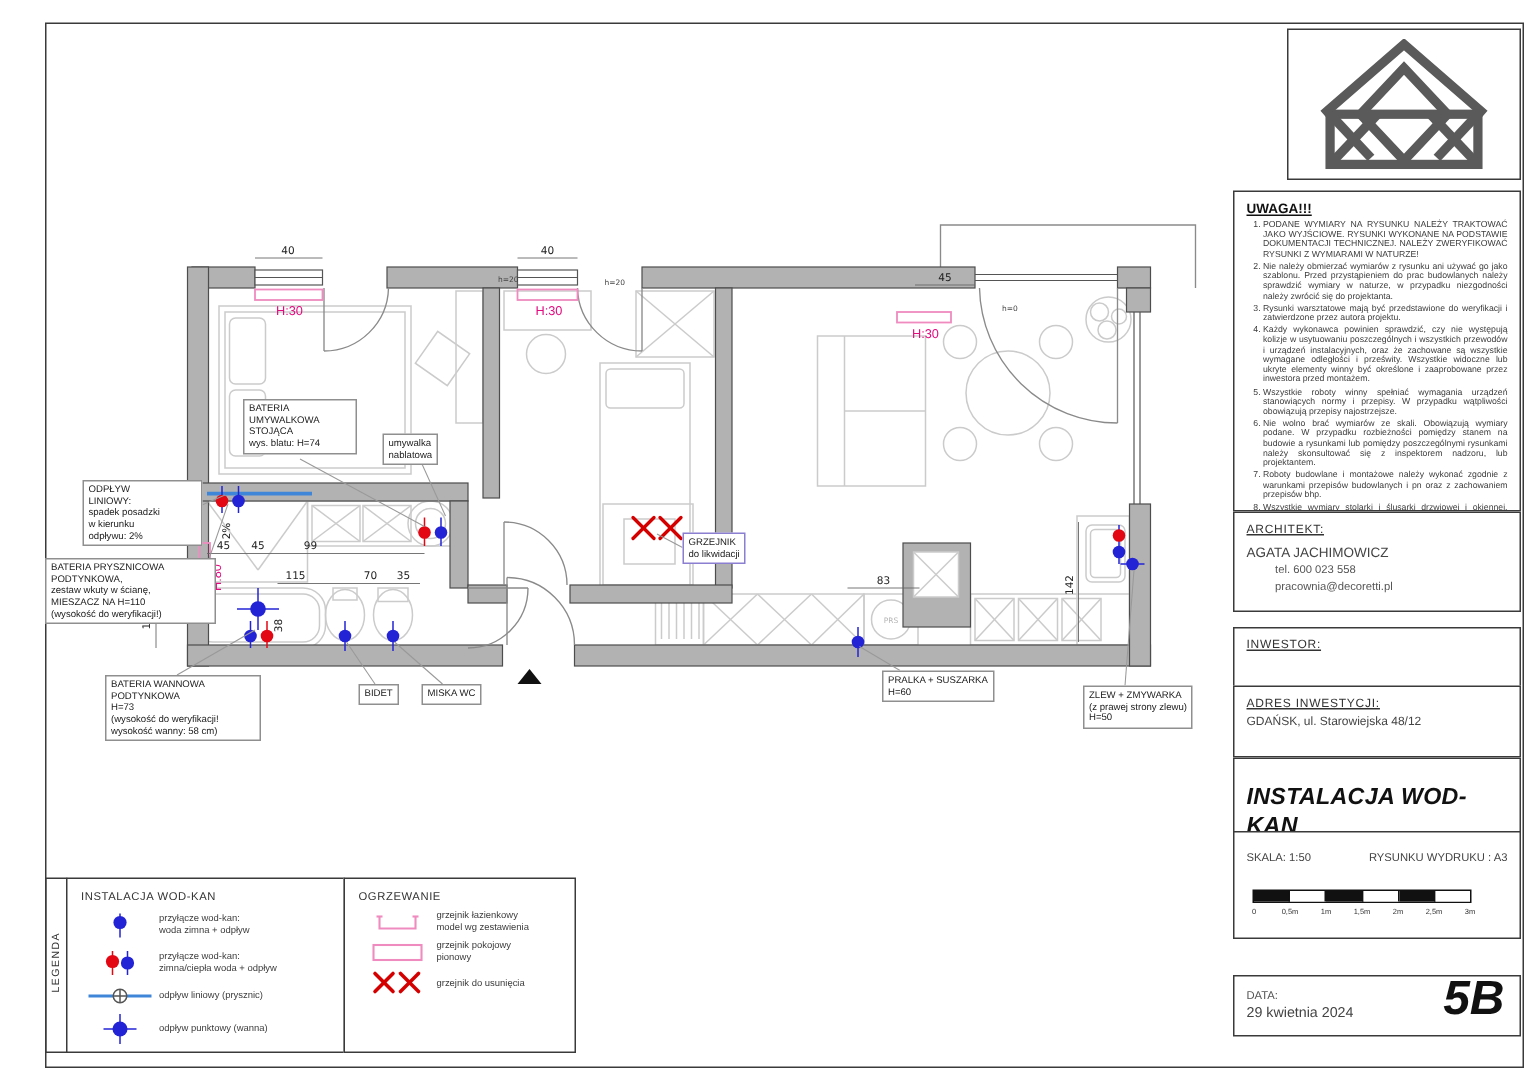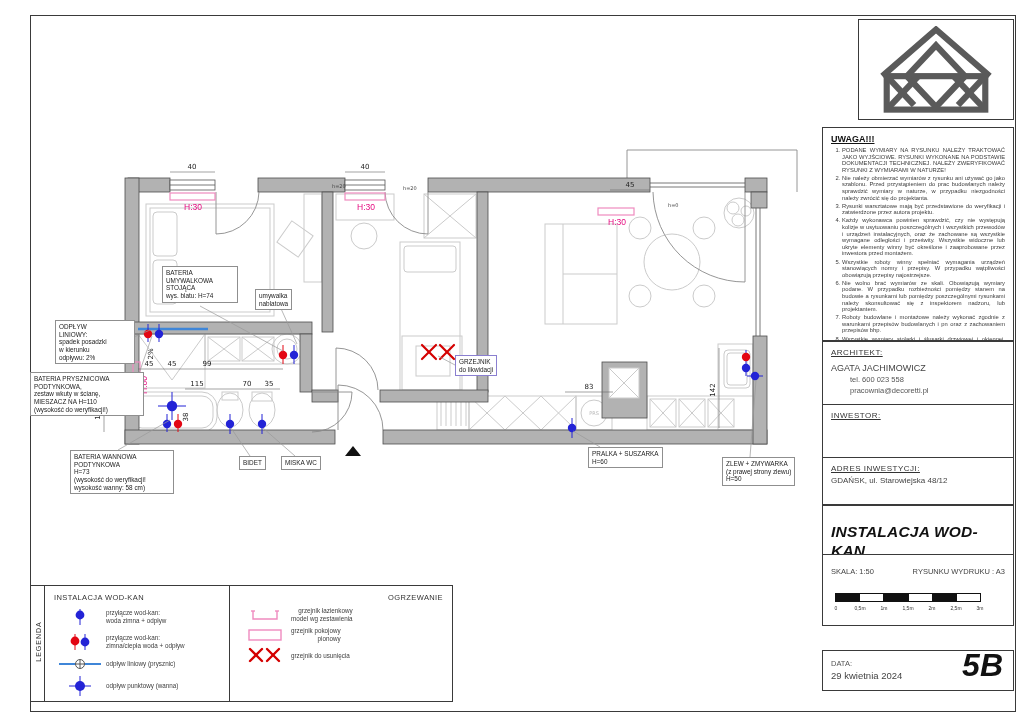--- a/index.html
+++ b/index.html
@@ -13,21 +13,21 @@
   .rp-label{font-size:8px;letter-spacing:.5px;text-decoration:underline;color:#333;}
   #logo-box{left:858px;top:19px;width:156px;height:101px;border:1px solid #3a3a3a;box-sizing:border-box;
             display:flex;align-items:center;justify-content:center;}
   #notes-box{top:127px;height:214px;overflow:hidden;}
   #notes-title{font-size:9px;font-weight:bold;text-decoration:underline;margin-bottom:3px;color:#111;}
   #notes-box ol{margin:0;padding-left:11px;}
   #notes-box li{font-size:5.8px;line-height:1.14;text-align:justify;margin-bottom:1.5px;color:#3c3c3c;}
   #arch-box{top:341px;height:67px;}
   #arch-box .name{font-size:9px;margin-top:6px;color:#444;}
   #arch-box .sub{font-size:7.5px;margin-top:2px;color:#555;padding-left:19px;}
-  #inv-box{top:404px;height:67px;}
+  #inv-box{top:418px;height:67px;}
   #adr-box{top:457px;height:48px;}
   #adr-box .val{font-size:8px;margin-top:3px;color:#444;}
   #title-box{top:505px;height:73px;display:flex;flex-direction:column;justify-content:center;}
   #title-box .t{font-size:15.5px;font-weight:bold;font-style:italic;color:#111;line-height:1.2;letter-spacing:.2px;}
   #scale-box{top:554px;height:72px;}
   #scale-row{display:flex;justify-content:space-between;font-size:7.5px;color:#444;margin-top:6px;}
   #bar{position:absolute;left:12px;top:38px;width:144px;height:7px;border:1px solid #111;display:flex;}
   #bar span{flex:1;border-right:1px solid #111;}
   #bar span:last-child{border-right:none;}
   .seg-b{background:#111;}.seg-w{background:#fff;}
@@ -35,21 +35,21 @@
   #date-box{top:650px;height:41px;}
   #date-box .lab{font-size:7.5px;color:#555;margin-top:2px;}
   #date-box .val{font-size:9.5px;color:#444;margin-top:2px;}
   #sheet-no{position:absolute;right:10px;bottom:6px;font-size:32px;font-weight:bold;font-style:italic;color:#111;}
   
   #leg-strip{left:30px;top:585px;width:15px;height:117px;border:1px solid #3a3a3a;box-sizing:border-box;}
   #leg-strip span{position:absolute;left:-24px;top:52px;width:62px;text-align:center;font-size:7px;letter-spacing:1px;color:#333;
                   transform:rotate(-90deg);}
   .leg-box{top:585px;height:117px;border:1px solid #3a3a3a;box-sizing:border-box;background:#fff;padding:7px 9px;}
   #leg-wk{left:44px;width:186px;}
-  #leg-og{left:229px;width:224px;text-align:right;}
+  #leg-og{left:229px;width:155px;}
   .leg-title{font-size:7.5px;letter-spacing:.4px;color:#333;margin-bottom:5px;}
   .leg-item{display:flex;align-items:center;margin-bottom:4px;}
   .leg-ic{width:52px;flex:0 0 52px;display:flex;justify-content:center;}
   .leg-tx{font-size:6.3px;line-height:1.25;white-space:pre-line;color:#3c3c3c;}
   
   .co{position:absolute;background:#fff;border:1px solid #8f8f8f;padding:2px 3px;font-size:6.4px;
       line-height:1.2;white-space:pre-line;color:#222;z-index:5;}
   .co.purple{border-color:#8a7fd0;}
   
   .dimt{font:7px "DejaVu Sans",sans-serif;fill:#222;}

